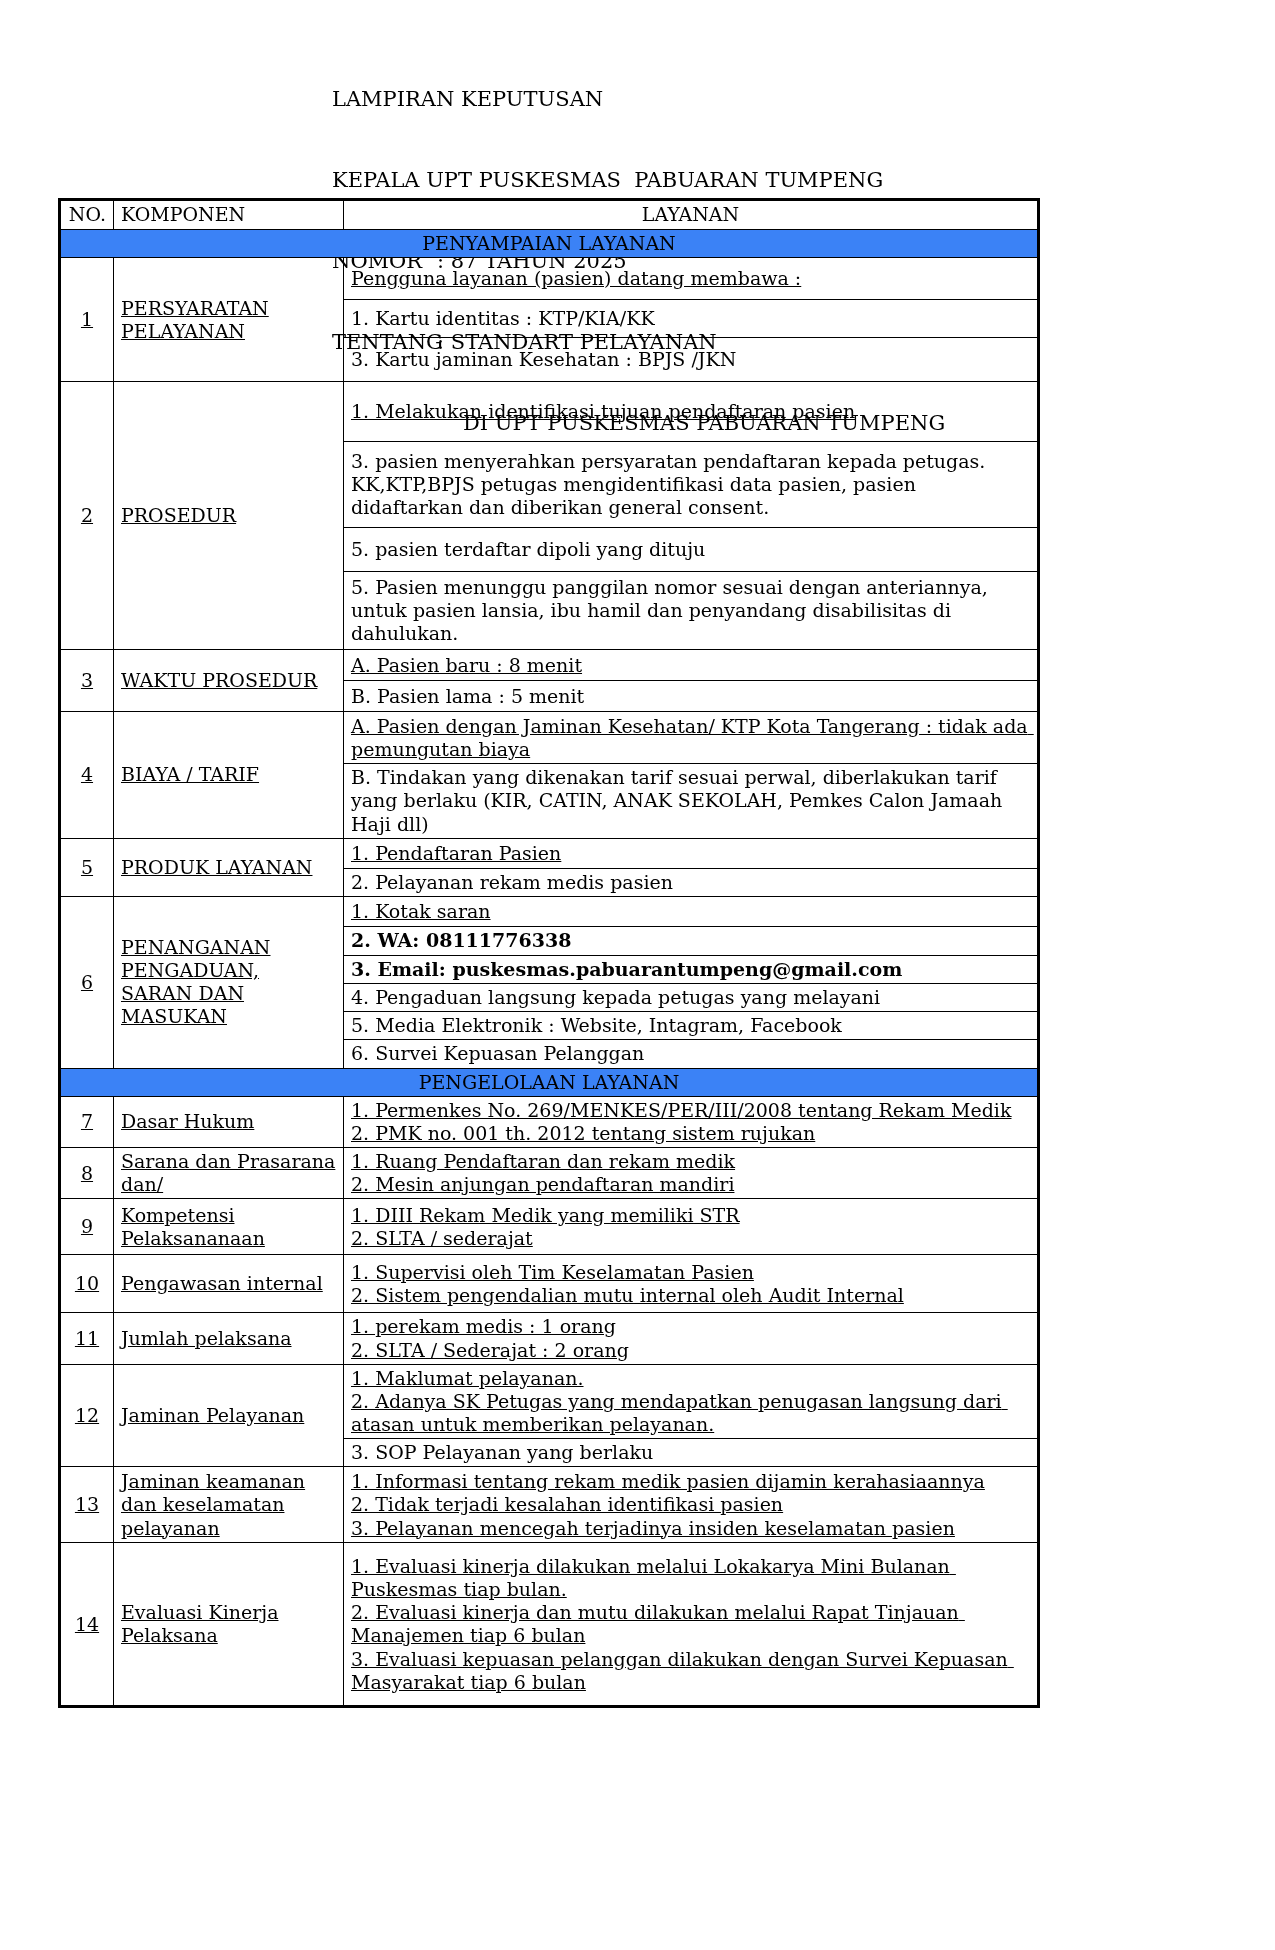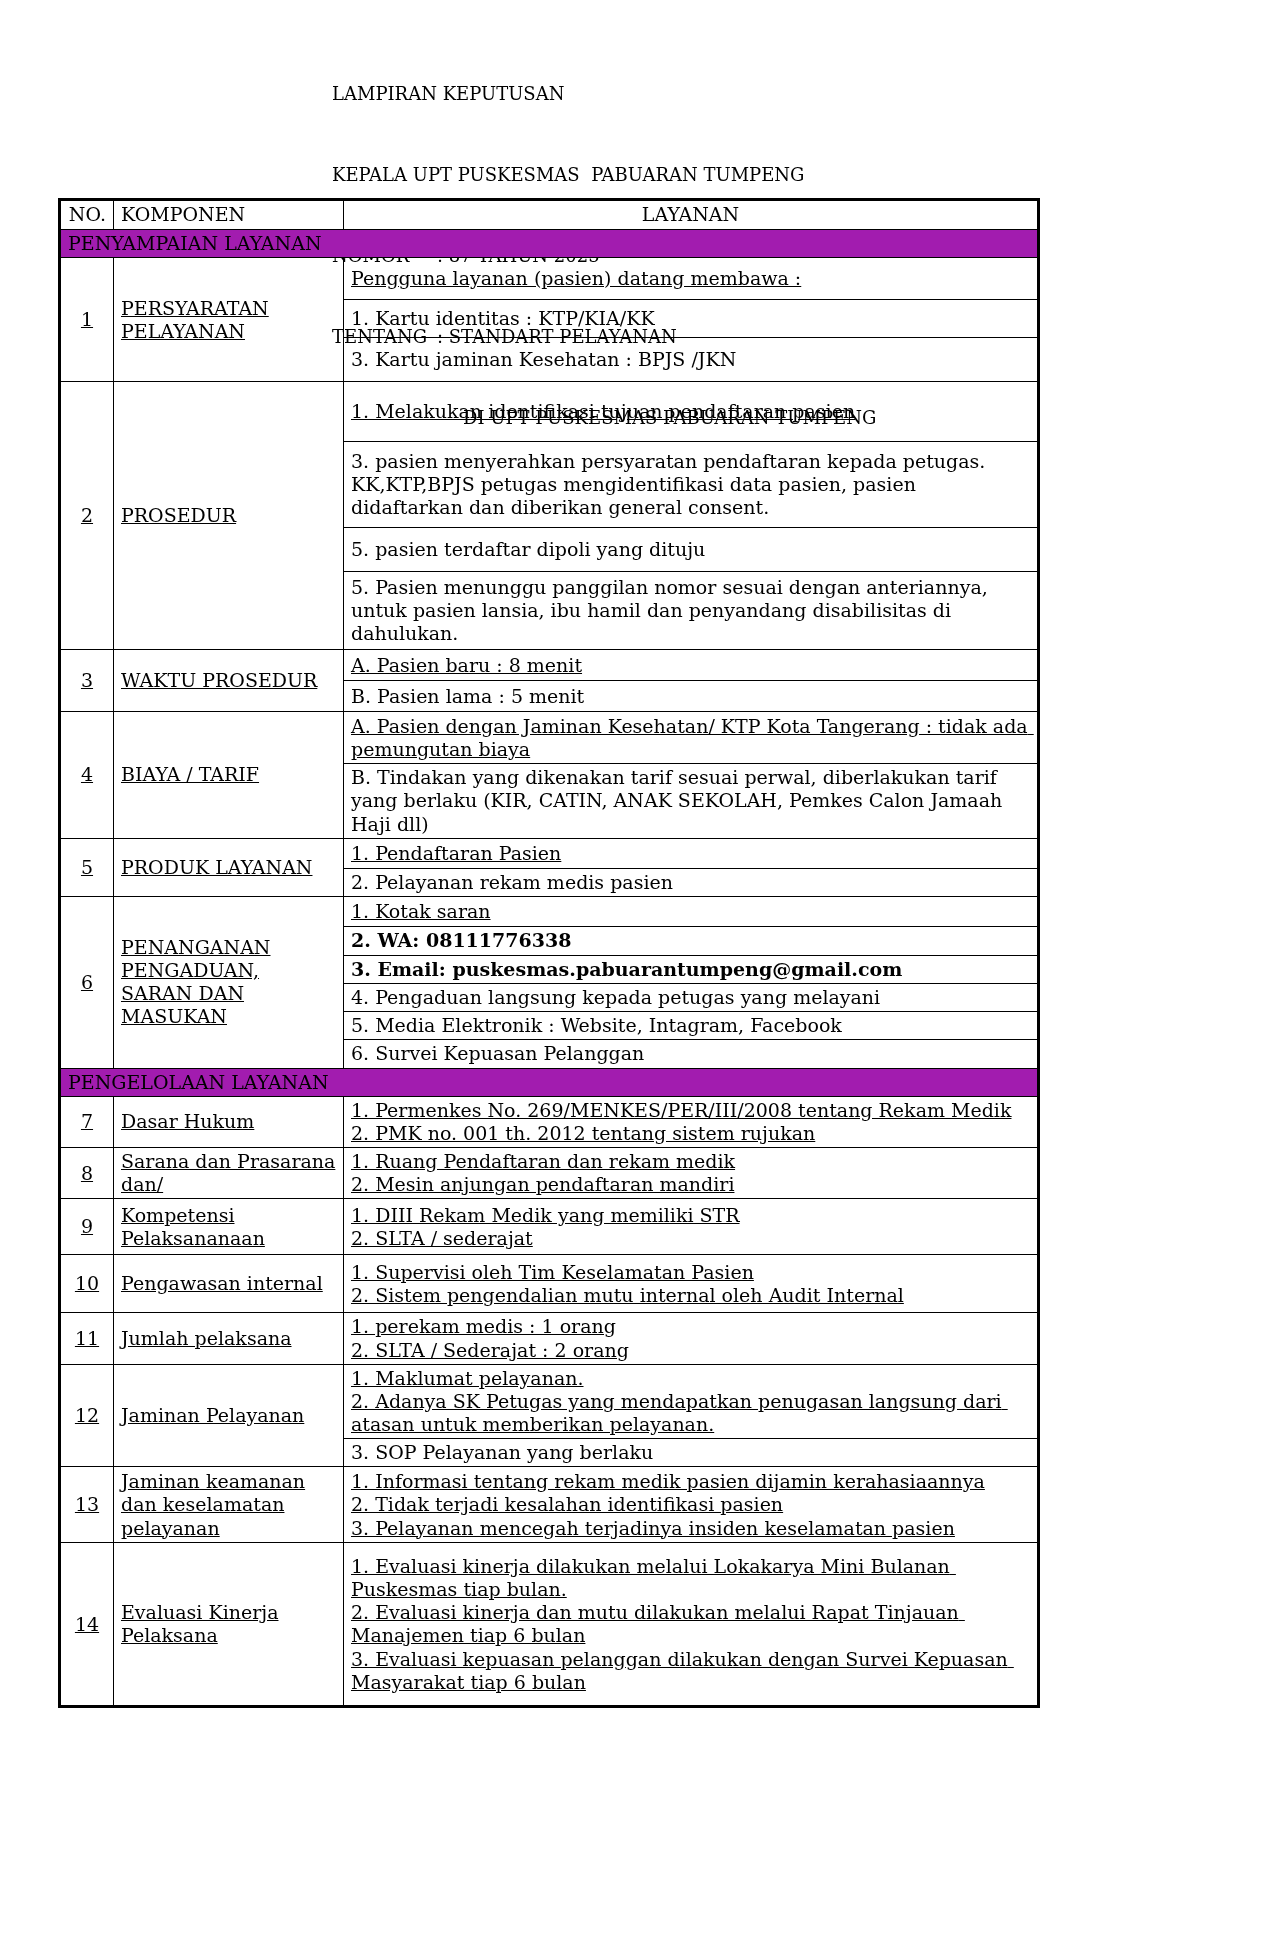--- a/index.html
+++ b/index.html
@@ -6,22 +6,22 @@
   #page{
     position:relative;
     width:1275px;height:1950px;
     background:#ffffff;
     font-family:"DejaVu Serif","Liberation Serif",serif;
     color:#000000;
     overflow:hidden;
   }
   
   #letterhead{
-    position:absolute;left:332px;top:26px;
-    font-size:18px;line-height:27px;
+    position:absolute;left:332px;top:32px;
+    font-size:21px;line-height:27px;
     white-space:pre-wrap;
   }
   .lh-line{display:block;}
   .lh-label{display:inline-block;width:105px;}
   .lh-indent{padding-left:131px;}
   
   #table-title{
     position:absolute;left:0;top:170px;width:980px;
     text-align:center;font-size:19px;
   }
@@ -39,21 +39,21 @@
     overflow:hidden;
   }
   #standards-table{border:3px solid #000;}
   td.c-no{border-right-width:2px;text-align:center;}
   td.c-komp{border-right-width:2px;}
   td.c-lay{white-space:pre-wrap;margin-top:44px;}
   tr.rs td{border-top-width:2px;text-decoration:underline;}
   tr.thead td{border-bottom-width:1px;}
   tr.sect td{
     border-top-width:2px;border-bottom-width:2px;
-    background:#a21caf;
+    background:#3b82f6;text-align:center;
   }
   .center{text-align:center;}
   .b{font-weight:bold;}
 </style>
 </head>
 <body>
 
 <div id="page">
 
   <div id="letterhead">

